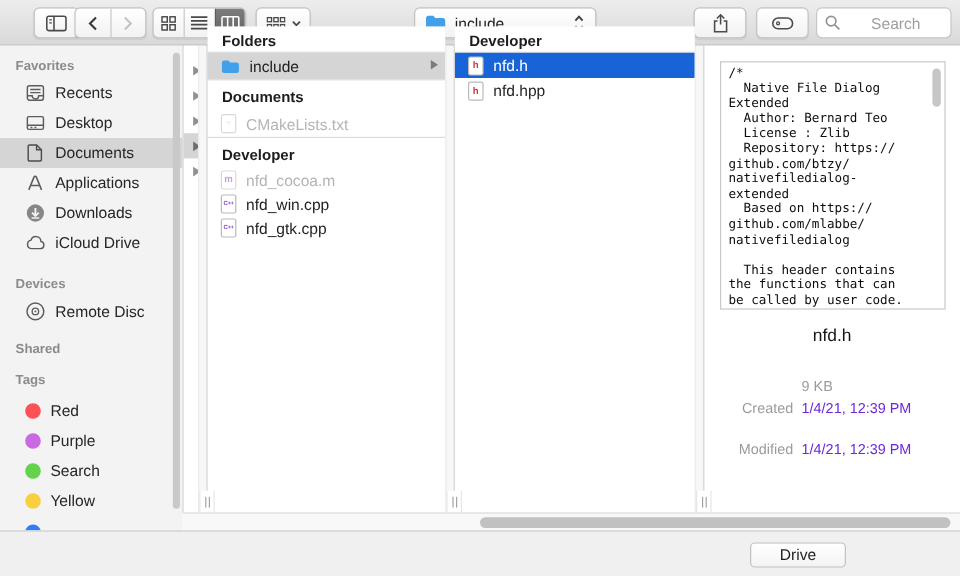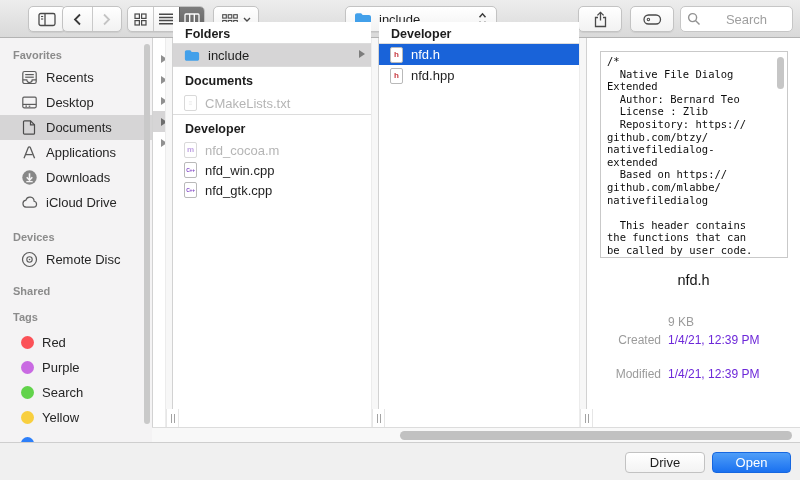--- a/index.html
+++ b/index.html
@@ -482,14 +482,13 @@
 <div class="handle" style="left:580px">
     <span></span>
   </div>
 
 <div class="hscroll">
   <div class="hthumb"></div>
 </div>
 
 <div class="footer">
   <div class="btn cancel">Drive</div>
-  <div class="btn open">Open</div>
 </div>
 
 </body></html>

